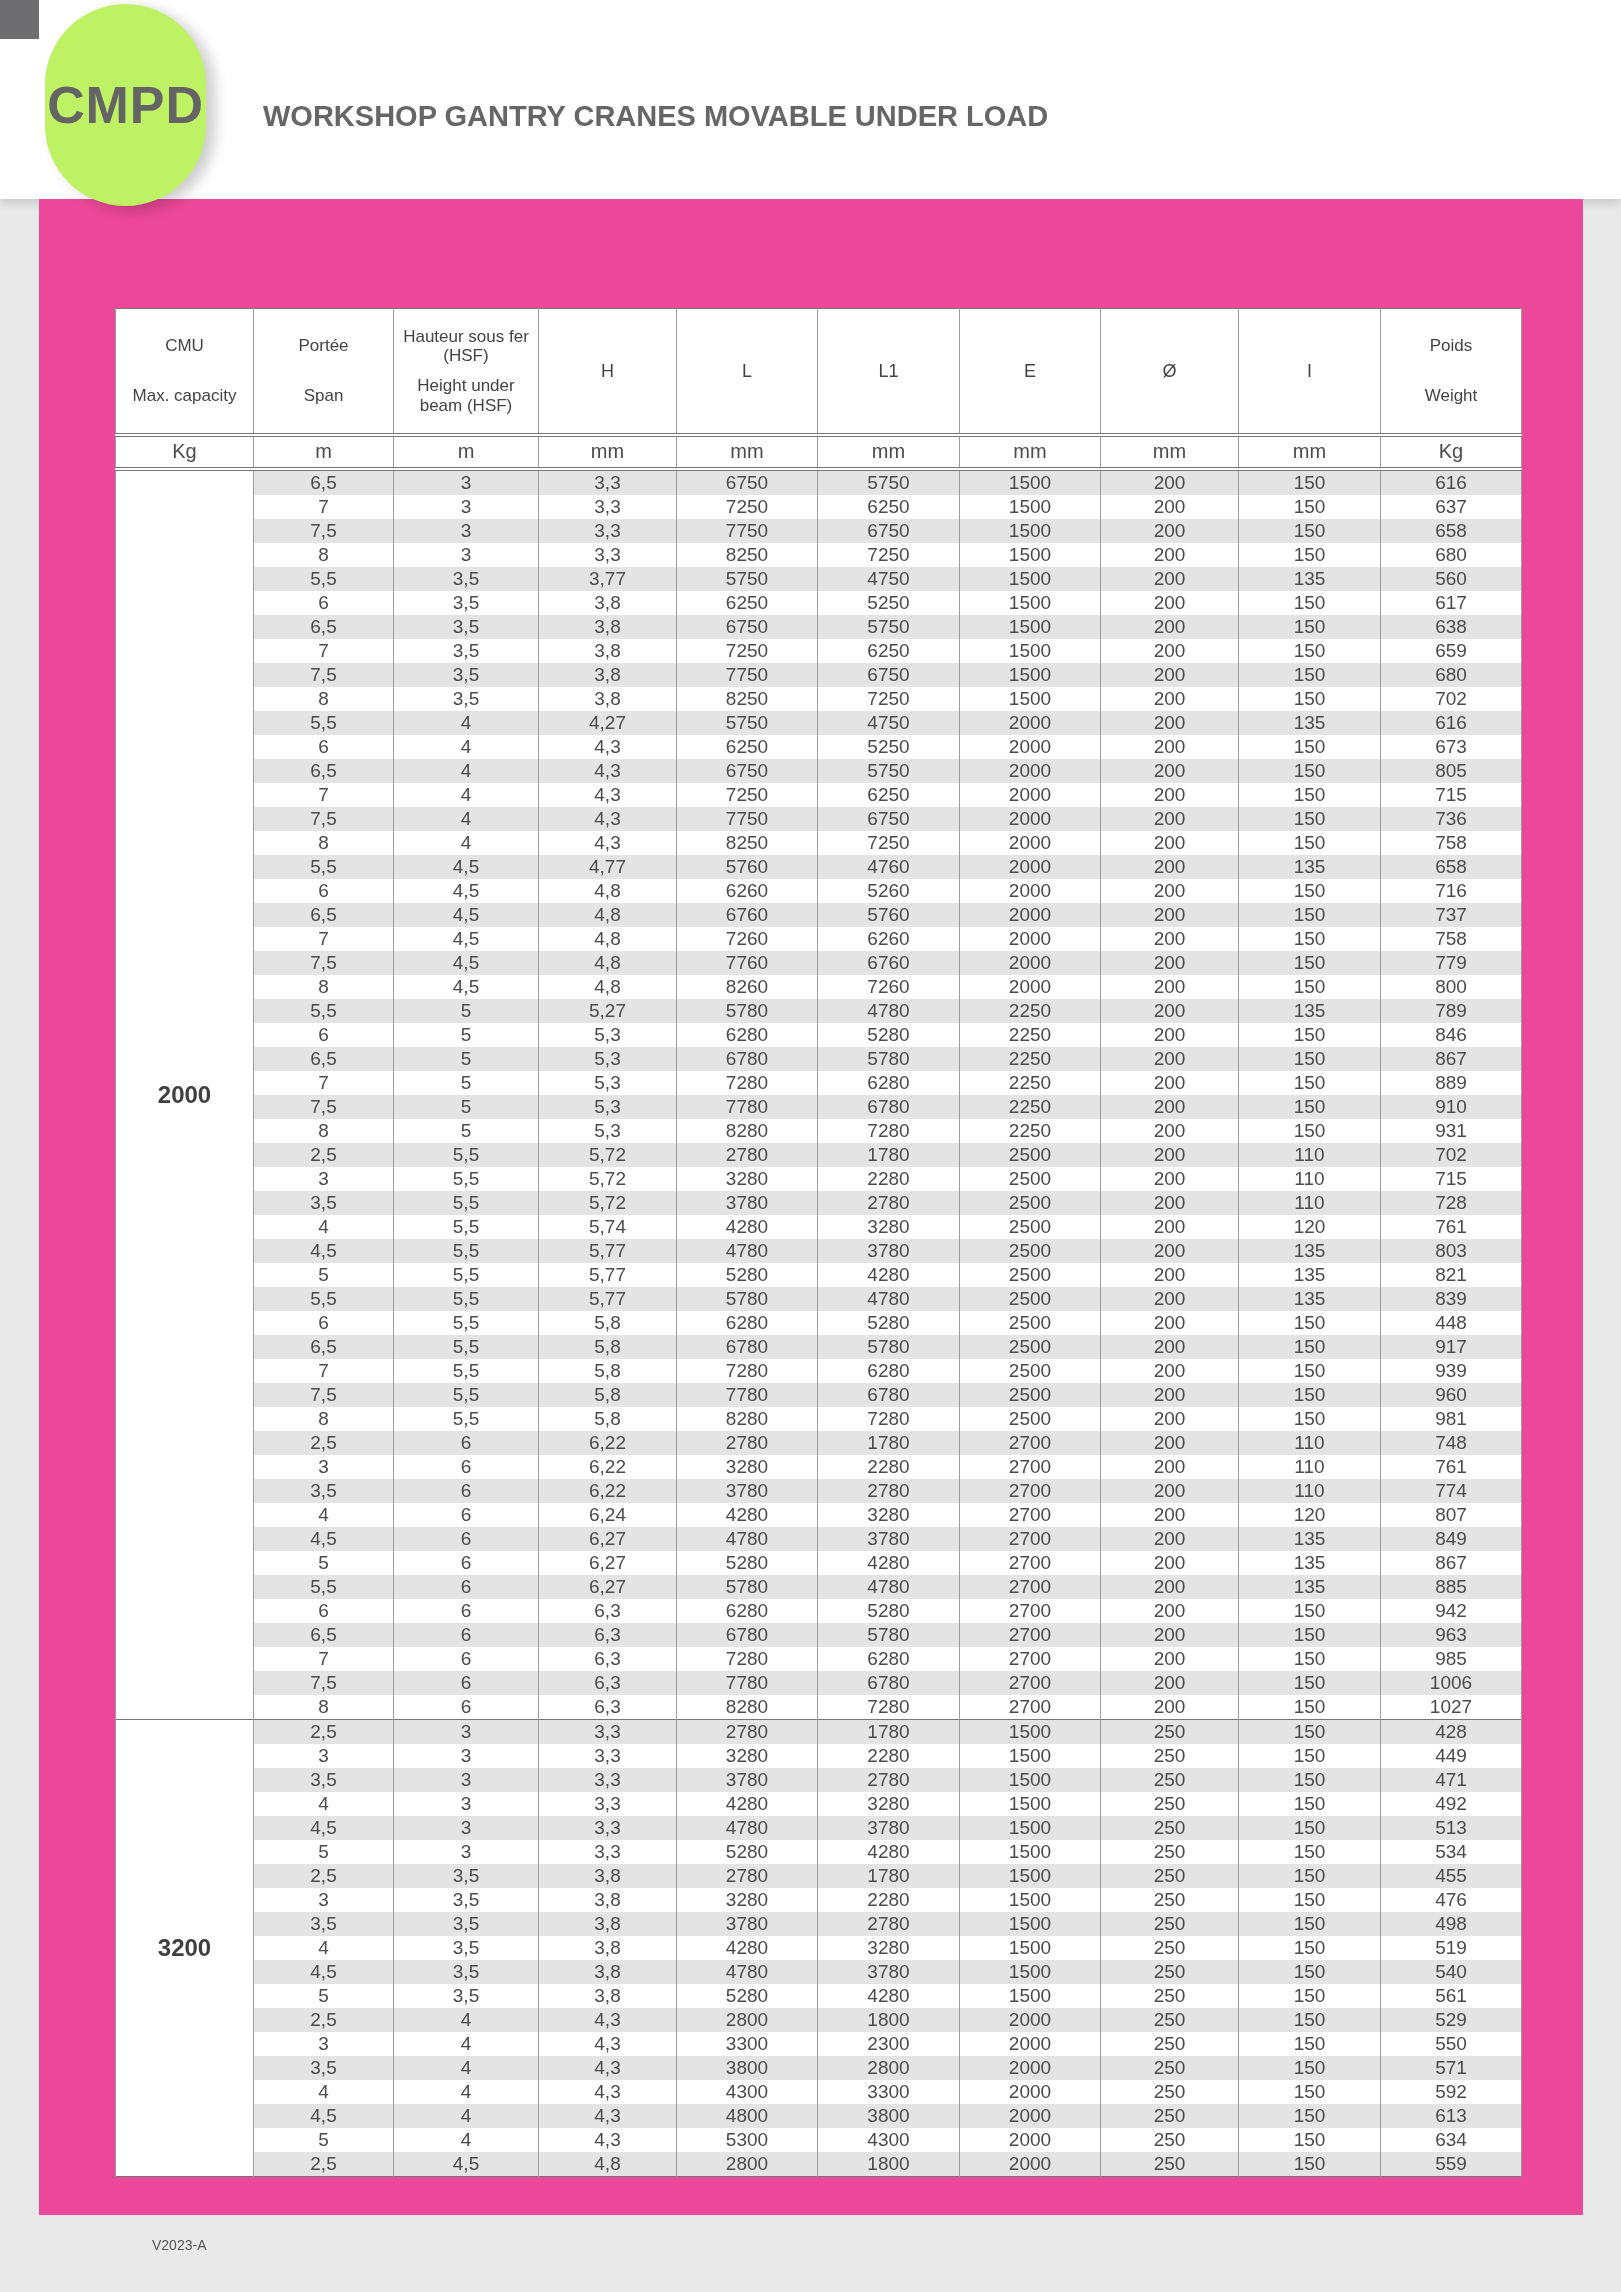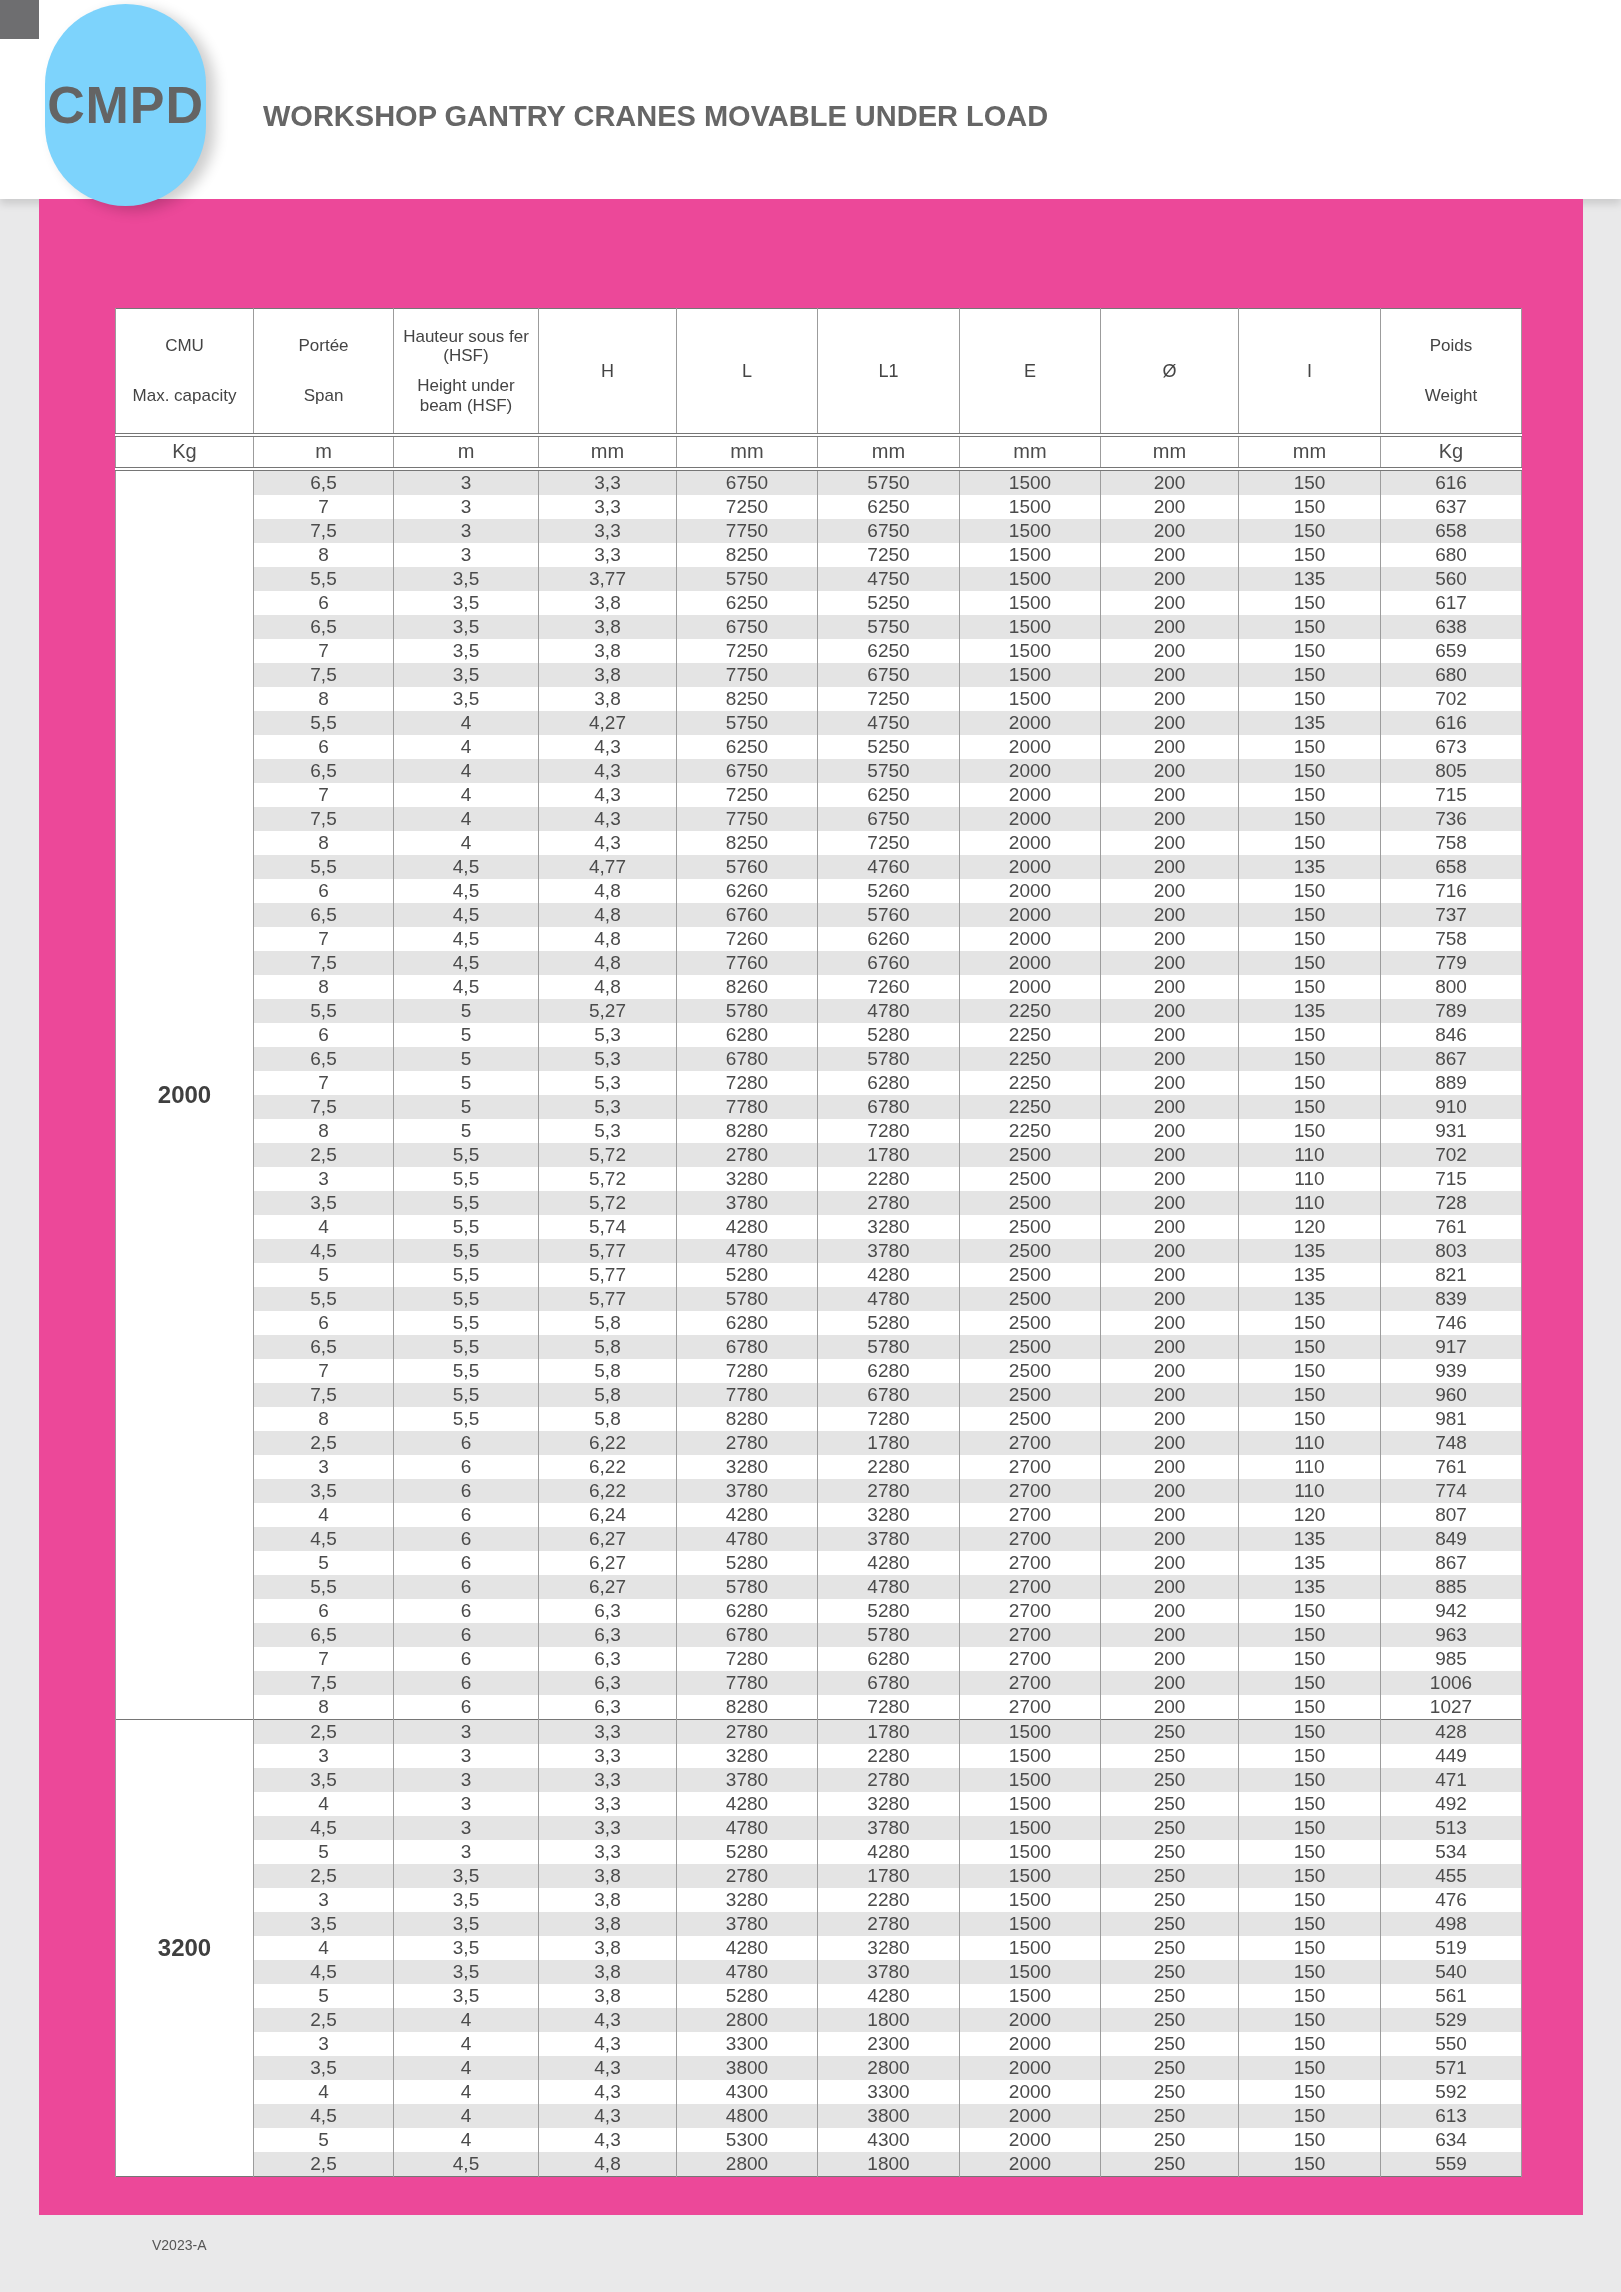--- a/index.html
+++ b/index.html
@@ -12,21 +12,21 @@
   
   .header-band{
     position:absolute;left:0;top:0;width:1621px;height:199px;
     background:#ffffff;box-shadow:0 4.5px 8px rgba(0,0,0,0.13);
   }
   .corner-square{
     position:absolute;left:0;top:0;width:39px;height:39px;background:#6e6e70;
   }
   .logo-pill{
     position:absolute;left:45px;top:3.6px;width:161px;height:202px;
-    background:#7dd3fc;border-radius:81px;
+    background:#bef264;border-radius:81px;
     box-shadow:9px 4.5px 14.3px rgba(0,0,0,0.20);
     display:flex;align-items:center;justify-content:center;z-index:3;
   }
   .logo-text{
     font-size:52px;font-weight:bold;color:#646464;letter-spacing:0.9px;
   }
   .doc-title{
     position:absolute;left:222px;top:17px;height:199px;display:flex;align-items:center;
     font-size:29px;font-weight:bold;color:#666666;letter-spacing:0px;z-index:2;margin-left:41px;
   }
@@ -538,21 +538,21 @@
         </tr>
         <tr>
           <td>6</td>
           <td>5,5</td>
           <td>5,8</td>
           <td>6280</td>
           <td>5280</td>
           <td>2500</td>
           <td>200</td>
           <td>150</td>
-          <td>746</td>
+          <td>448</td>
         </tr>
         <tr>
           <td>6,5</td>
           <td>5,5</td>
           <td>5,8</td>
           <td>6780</td>
           <td>5780</td>
           <td>2500</td>
           <td>200</td>
           <td>150</td>

